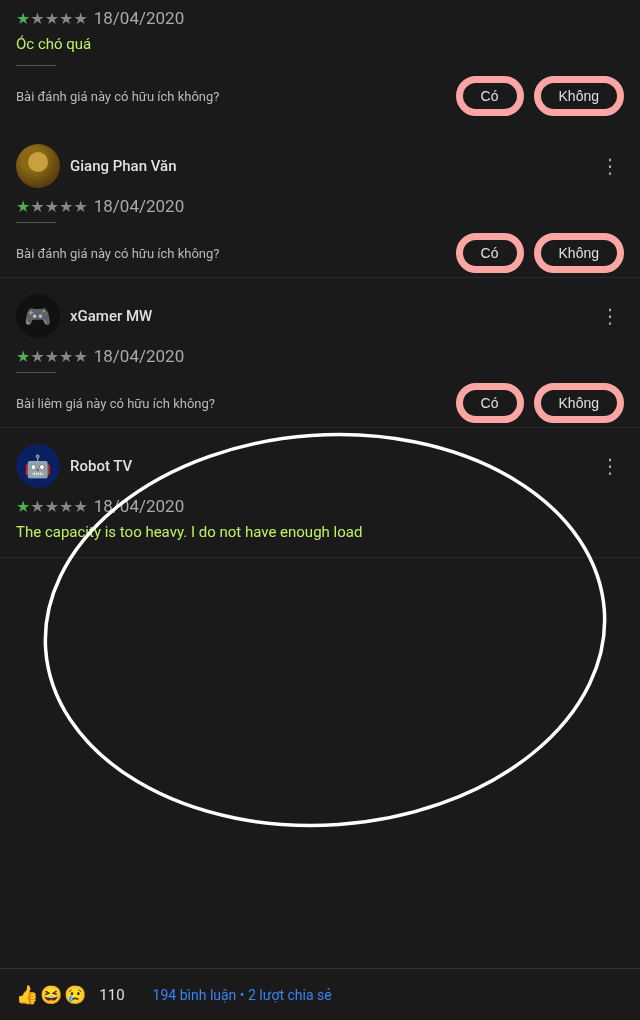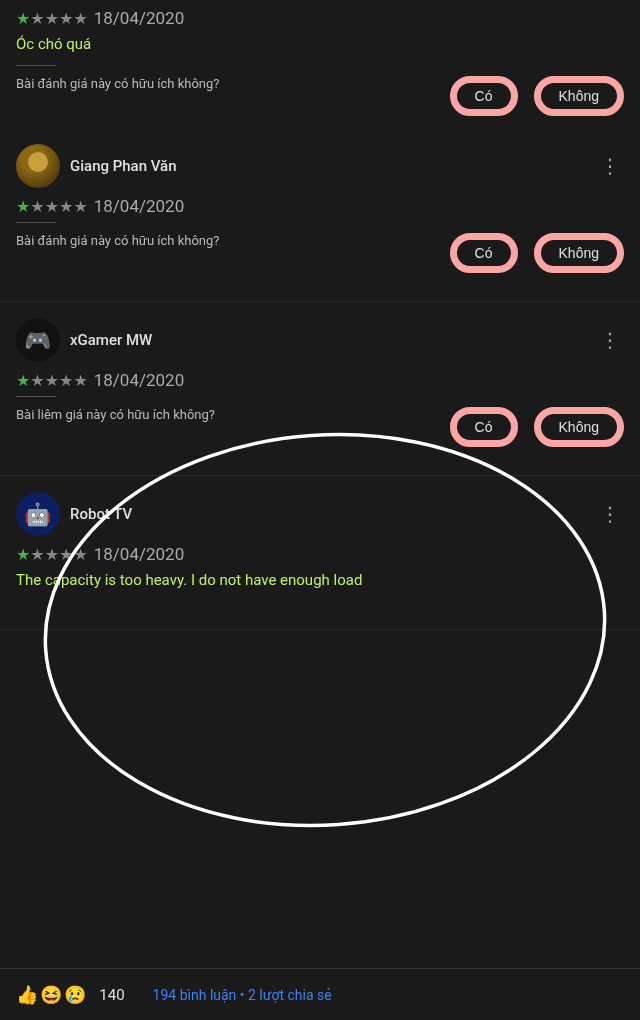--- a/index.html
+++ b/index.html
@@ -12,21 +12,21 @@
       overflow-x: hidden;
       position: relative;
     }
 
     .review-section {
       background: #1a1a1a;
       padding: 0;
     }
 
     .review-item {
-      padding: 16px 16px 28px 16px;
+      padding: 16px 16px 4px 16px;
       border-bottom: 1px solid #2a2a2a;
     }
 
     
     .review-partial {
       padding: 8px 16px 12px 16px;
     }
 
     .stars-row {
       display: flex;
@@ -62,21 +62,22 @@
 
     .divider {
       width: 40px;
       height: 1px;
       background: #555;
       margin-bottom: 10px;
     }
 
     .helpful-row {
       display: flex;
-      gap: 16px;
+      align-items: center;
+      gap: 10px;
     }
 
     .helpful-text {
       font-size: 13px;
       color: #bbb;
       flex: 1;
     }
 
     .helpful-btn {
       border: 7px solid #fca5a5;
@@ -293,15 +294,15 @@
 <svg style="position:absolute; top:430px; left:30px; width:590px; height:410px; pointer-events:none; z-index:10;" viewBox="0 0 590 410">
   <ellipse cx="295" cy="200" rx="280" ry="195" fill="none" stroke="white" stroke-width="3.5" transform="rotate(-4, 295, 200)" stroke-dasharray="none"></ellipse>
 </svg>
 
 <div class="bottom-bar">
   <div class="reaction-icons">
     <span style="font-size:18px;">👍</span>
     <span style="font-size:18px;">😆</span>
     <span style="font-size:18px;">😢</span>
   </div>
-  <span class="reaction-count">140</span>
+  <span class="reaction-count">110</span>
   <span class="bottom-stats">194 bình luận • 2 lượt chia sẻ</span>
 </div>
 
 </body></html>

